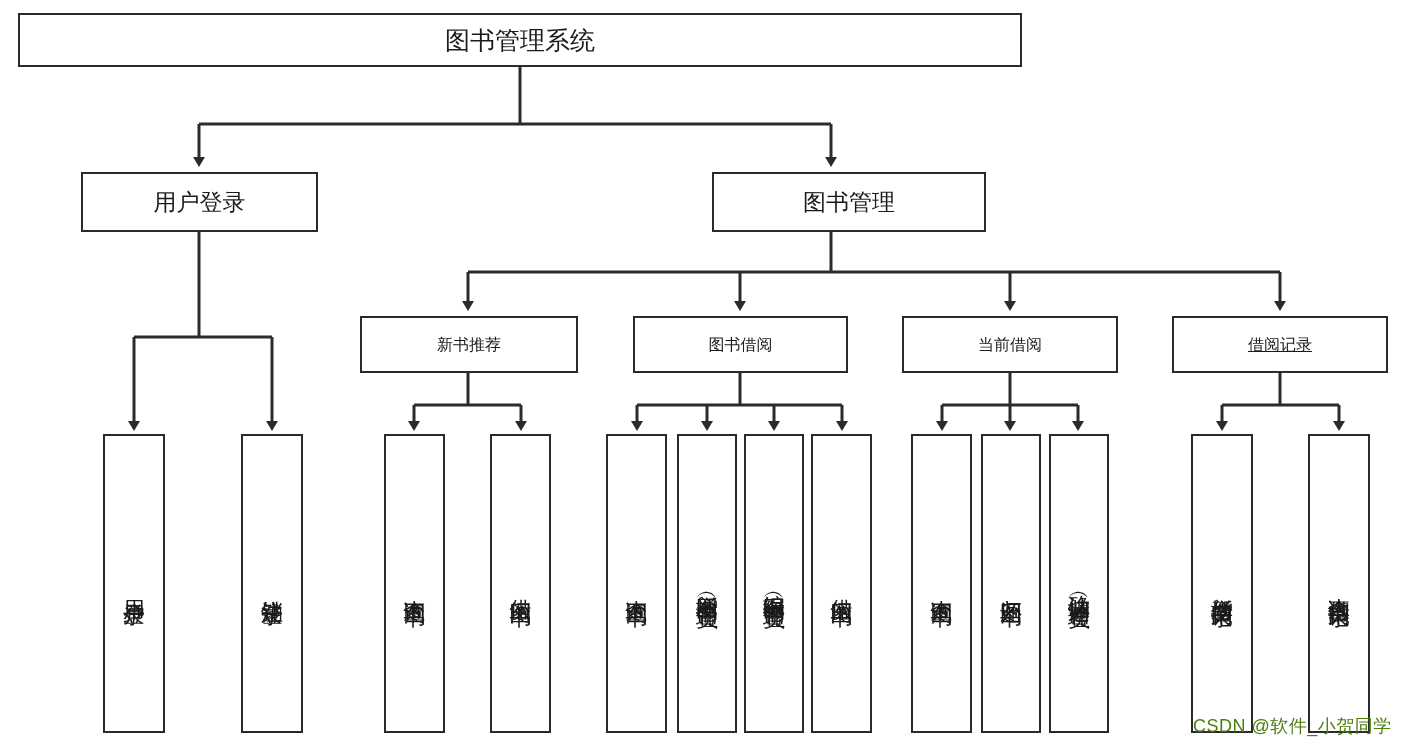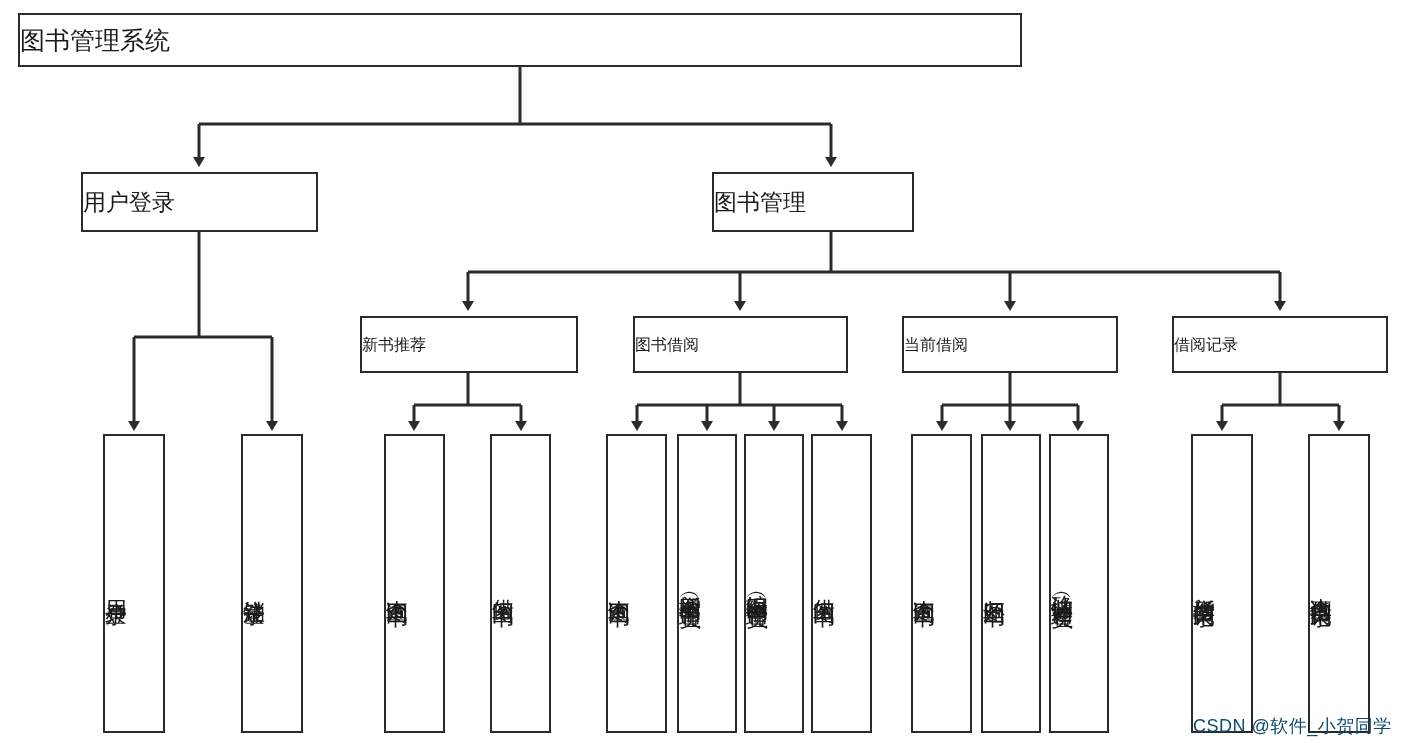--- a/index.html
+++ b/index.html
@@ -23,20 +23,21 @@
     height: 747px;
     pointer-events: none;
   }
   .node {
     position: absolute;
     box-sizing: border-box;
     border: 2px solid #2b2b2b;
     background: #ffffff;
     display: flex;
     align-items: center;
+    justify-content: center;
     color: #1a1a1a;
   }
   .node.horiz .label {
     writing-mode: horizontal-tb;
     white-space: nowrap;
     line-height: 1;
   }
   .node.vert {
     padding-top: 4px;
   }
@@ -49,21 +50,21 @@
   }
   .node.root .label { font-size: 25px; }
   .node.lvl1 .label { font-size: 23px; }
   .node.lvl2 .label { font-size: 16px; }
   .node.leaf .label { font-size: 22px; }
   .watermark {
     position: absolute;
     left: 1193px;
     top: 714px;
     font-size: 18px;
-    color: #0c4a6e;
+    color: #4d7c0f;
     white-space: nowrap;
     letter-spacing: 0.5px;
   }
 </style>
 </head>
 <body>
 
 <div id="canvas">
 
   <svg id="connectors" viewBox="0 0 1405 747" width="1405" height="747" xmlns="http://www.w3.org/2000/svg">
@@ -116,34 +117,34 @@
     </g>
   </svg>
 
   <div class="node horiz root" style="left:18px; top:13px; width:1004px; height:54px;">
     <span class="label">图书管理系统</span>
   </div>
 
   <div class="node horiz lvl1" style="left:81px; top:172px; width:237px; height:60px;">
     <span class="label">用户登录</span>
   </div>
-  <div class="node horiz lvl1" style="left:712px; top:172px; width:202px; height:60px;">
+  <div class="node horiz lvl1" style="left:712px; top:172px; width:274px; height:60px;">
     <span class="label">图书管理</span>
   </div>
 
   <div class="node horiz lvl2" style="left:360px; top:316px; width:218px; height:57px;">
     <span class="label">新书推荐</span>
   </div>
   <div class="node horiz lvl2" style="left:902px; top:316px; width:216px; height:57px;">
     <span class="label">当前借阅</span>
   </div>
   <div class="node horiz lvl2" style="left:633px; top:316px; width:215px; height:57px;">
     <span class="label">图书借阅</span>
   </div>
-  <div class="node horiz lvl2" style="left:1172px; top:316px; width:216px; height:57px;">
+  <div class="node horiz lvl2" style="left:1172px; top:316px; width:216px; height:57px;text-decoration:underline;">
     <span class="label">借阅记录</span>
   </div>
 
   <div class="node vert leaf" style="left:103px; top:434px; width:62px; height:299px;">
     <span class="label">用户登录</span>
   </div>
   <div class="node vert leaf" style="left:241px; top:434px; width:62px; height:299px;">
     <span class="label">注销登录</span>
   </div>
 

